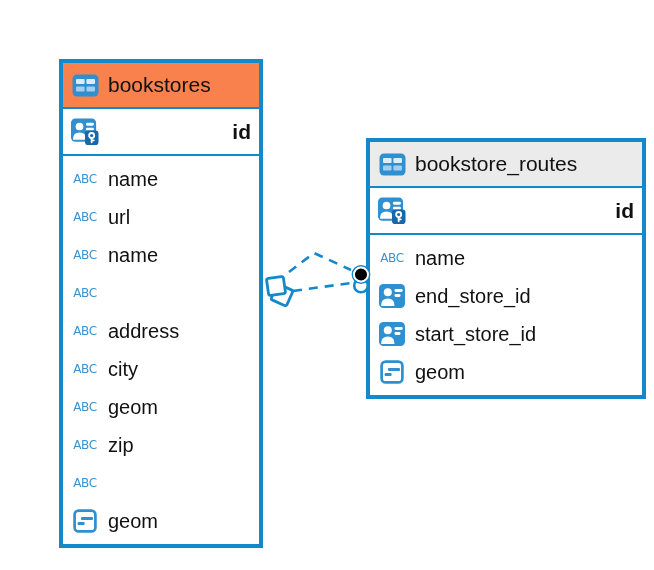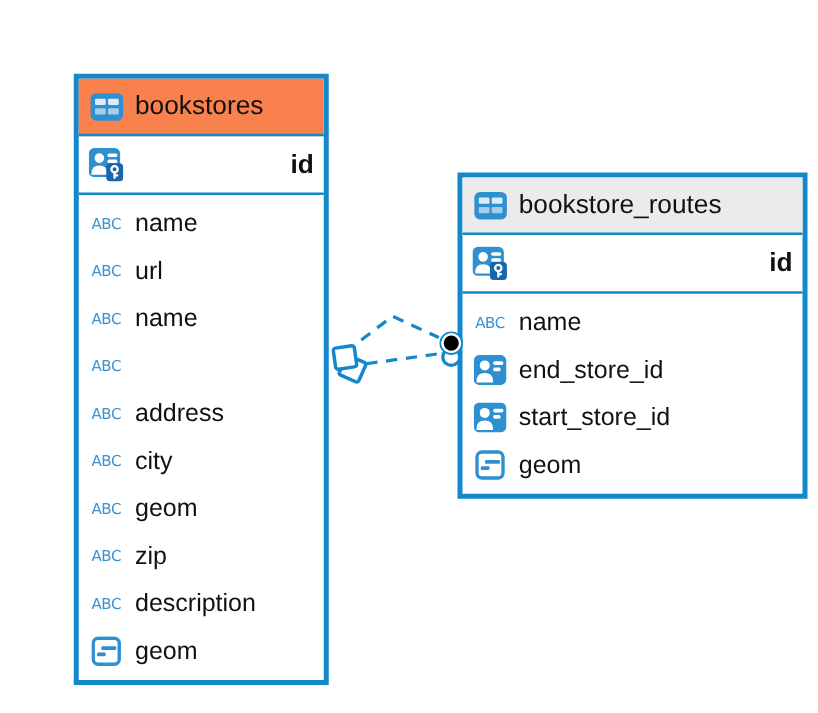--- a/index.html
+++ b/index.html
@@ -119,21 +119,20 @@
       <div class="t-row">
         <span class="abc-glyph">ABC</span>
         <span>geom</span>
       </div>
       <div class="t-row">
         <span class="abc-glyph">ABC</span>
         <span>zip</span>
       </div>
       <div class="t-row">
         <span class="abc-glyph">ABC</span>
-        <span>description</span>
       </div>
       <div class="t-row">
         <span class="icon-box">
           <svg width="24" height="24" viewBox="0 0 24 24" aria-hidden="true">
             <rect x="1.6" y="1.6" width="20.8" height="20.8" rx="4" fill="#fff" stroke="#2e8fd1" stroke-width="2.7"></rect>
             <rect x="8" y="8" width="12" height="3" rx="1" fill="#2e8fd1"></rect>
             <rect x="4.6" y="13" width="7" height="3" rx="1" fill="#2e8fd1"></rect>
           </svg>
         </span>
         <span>geom</span>

